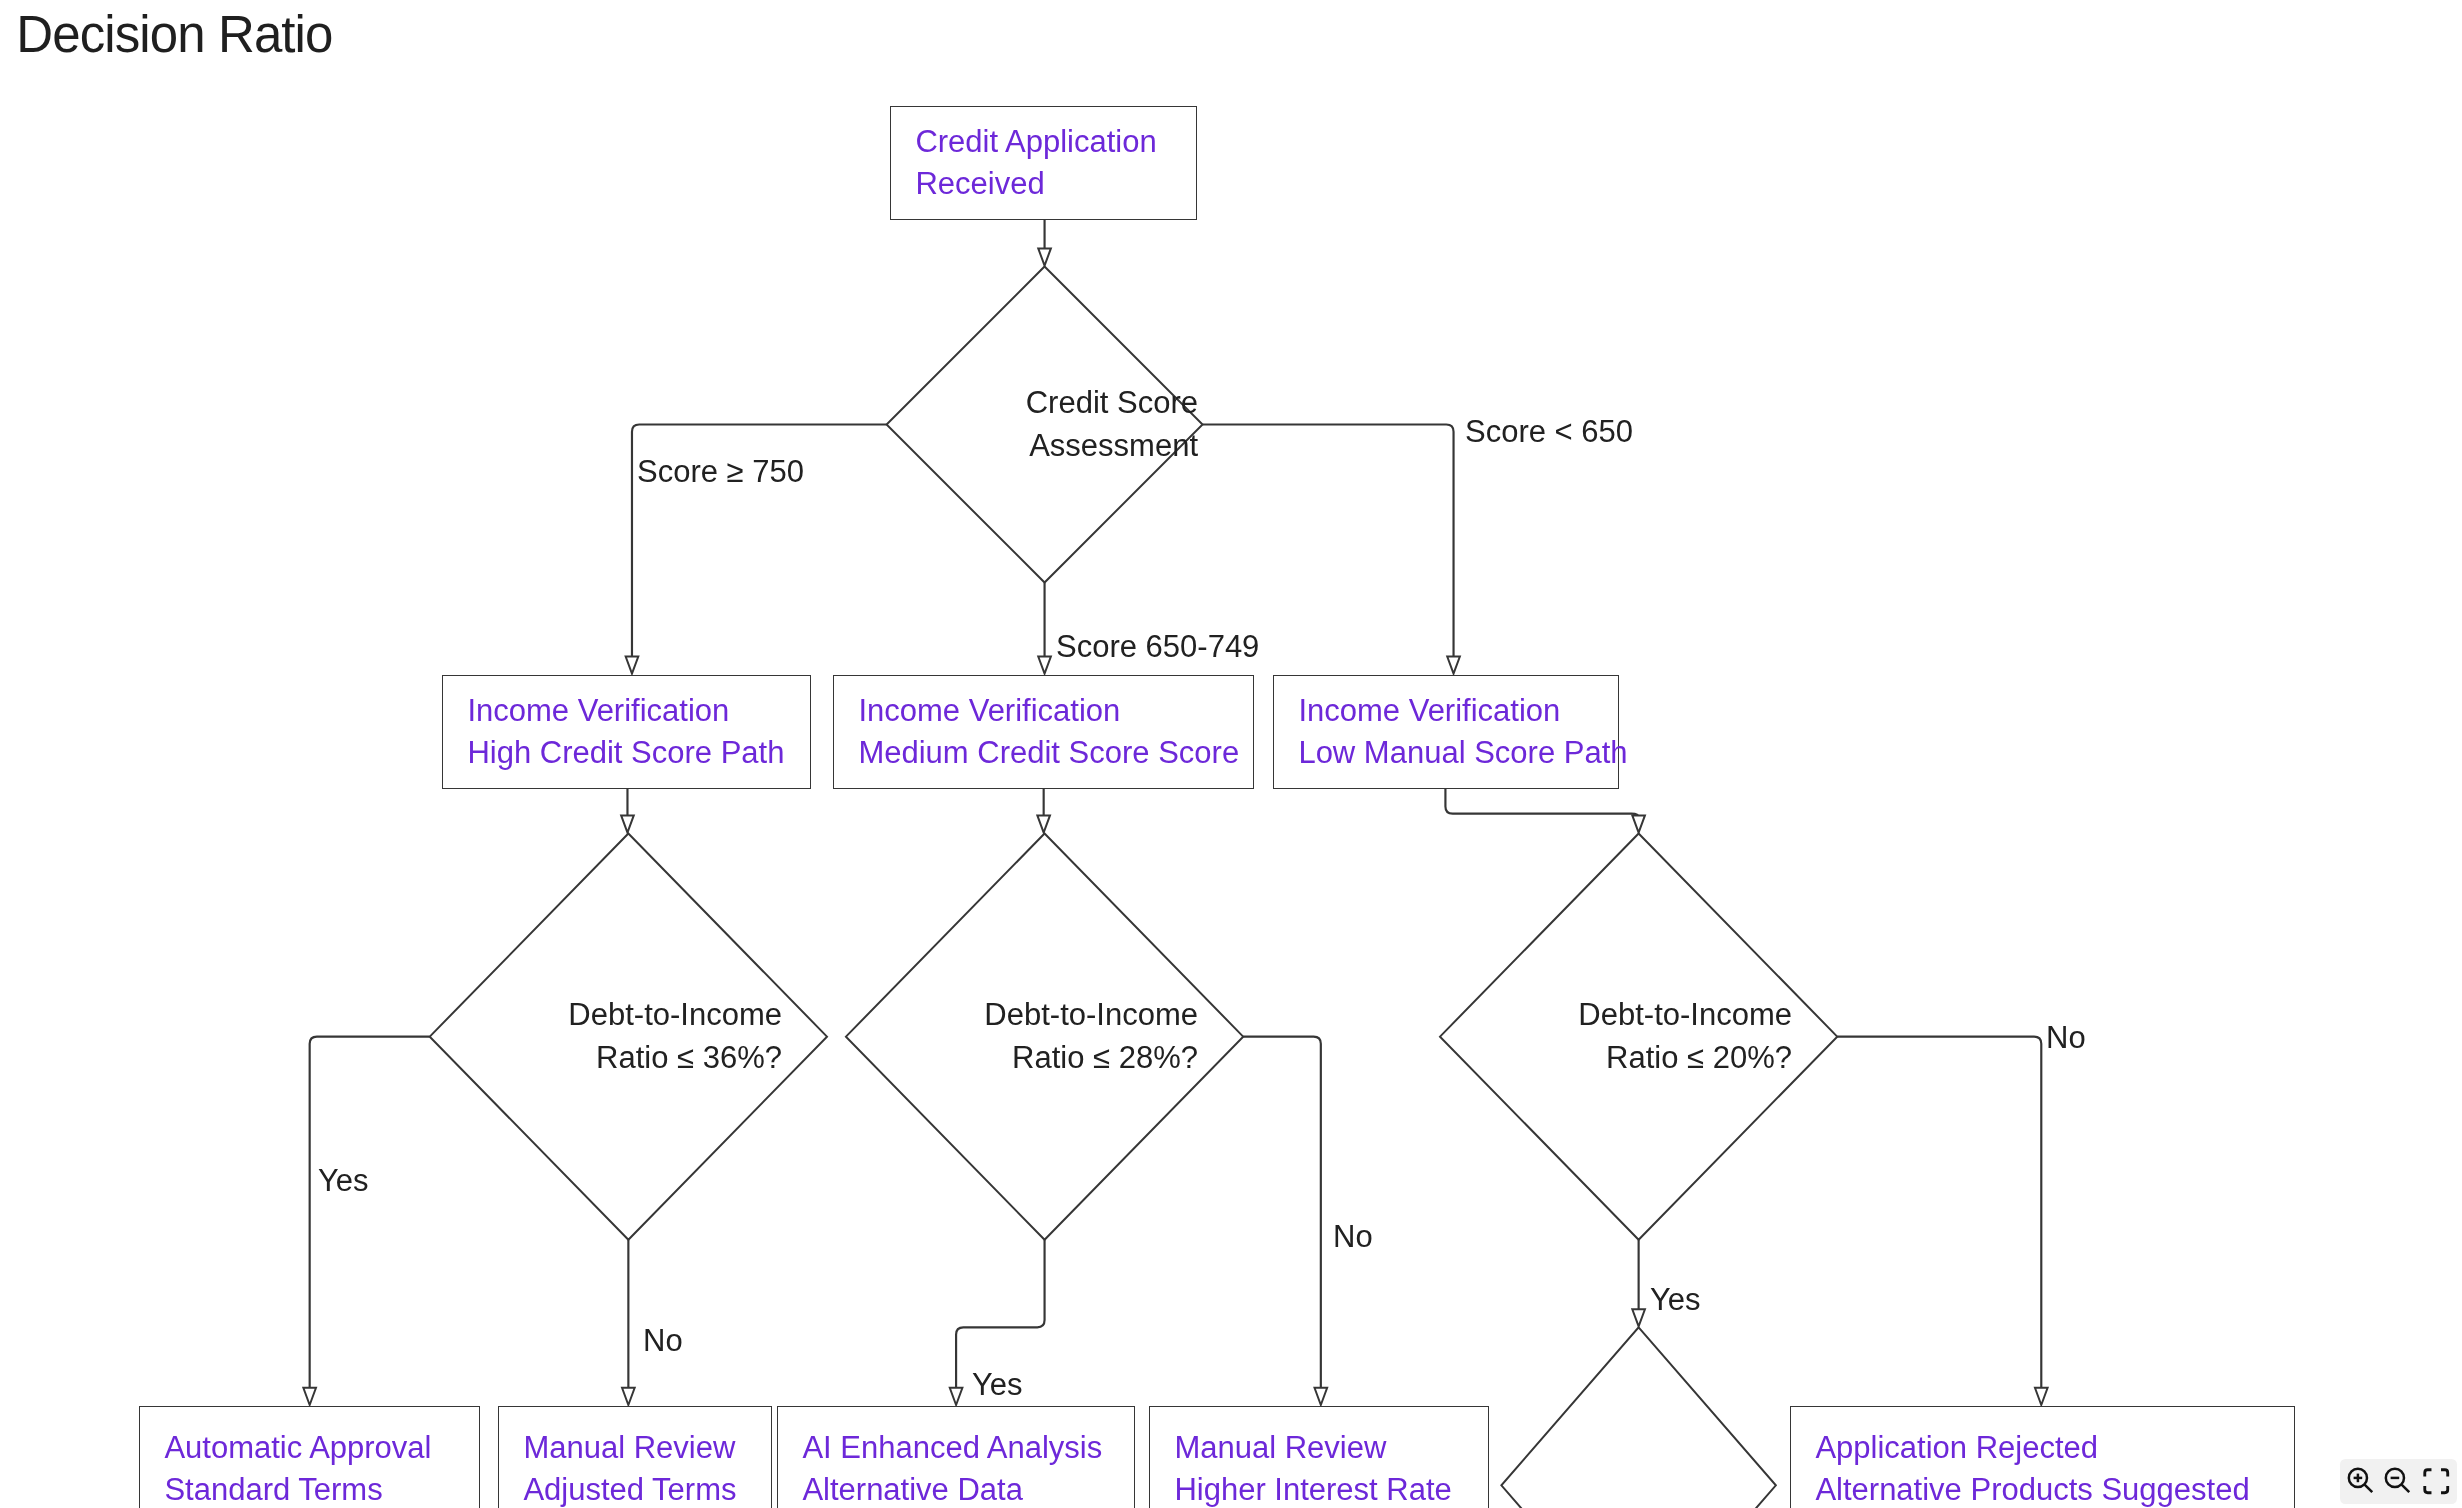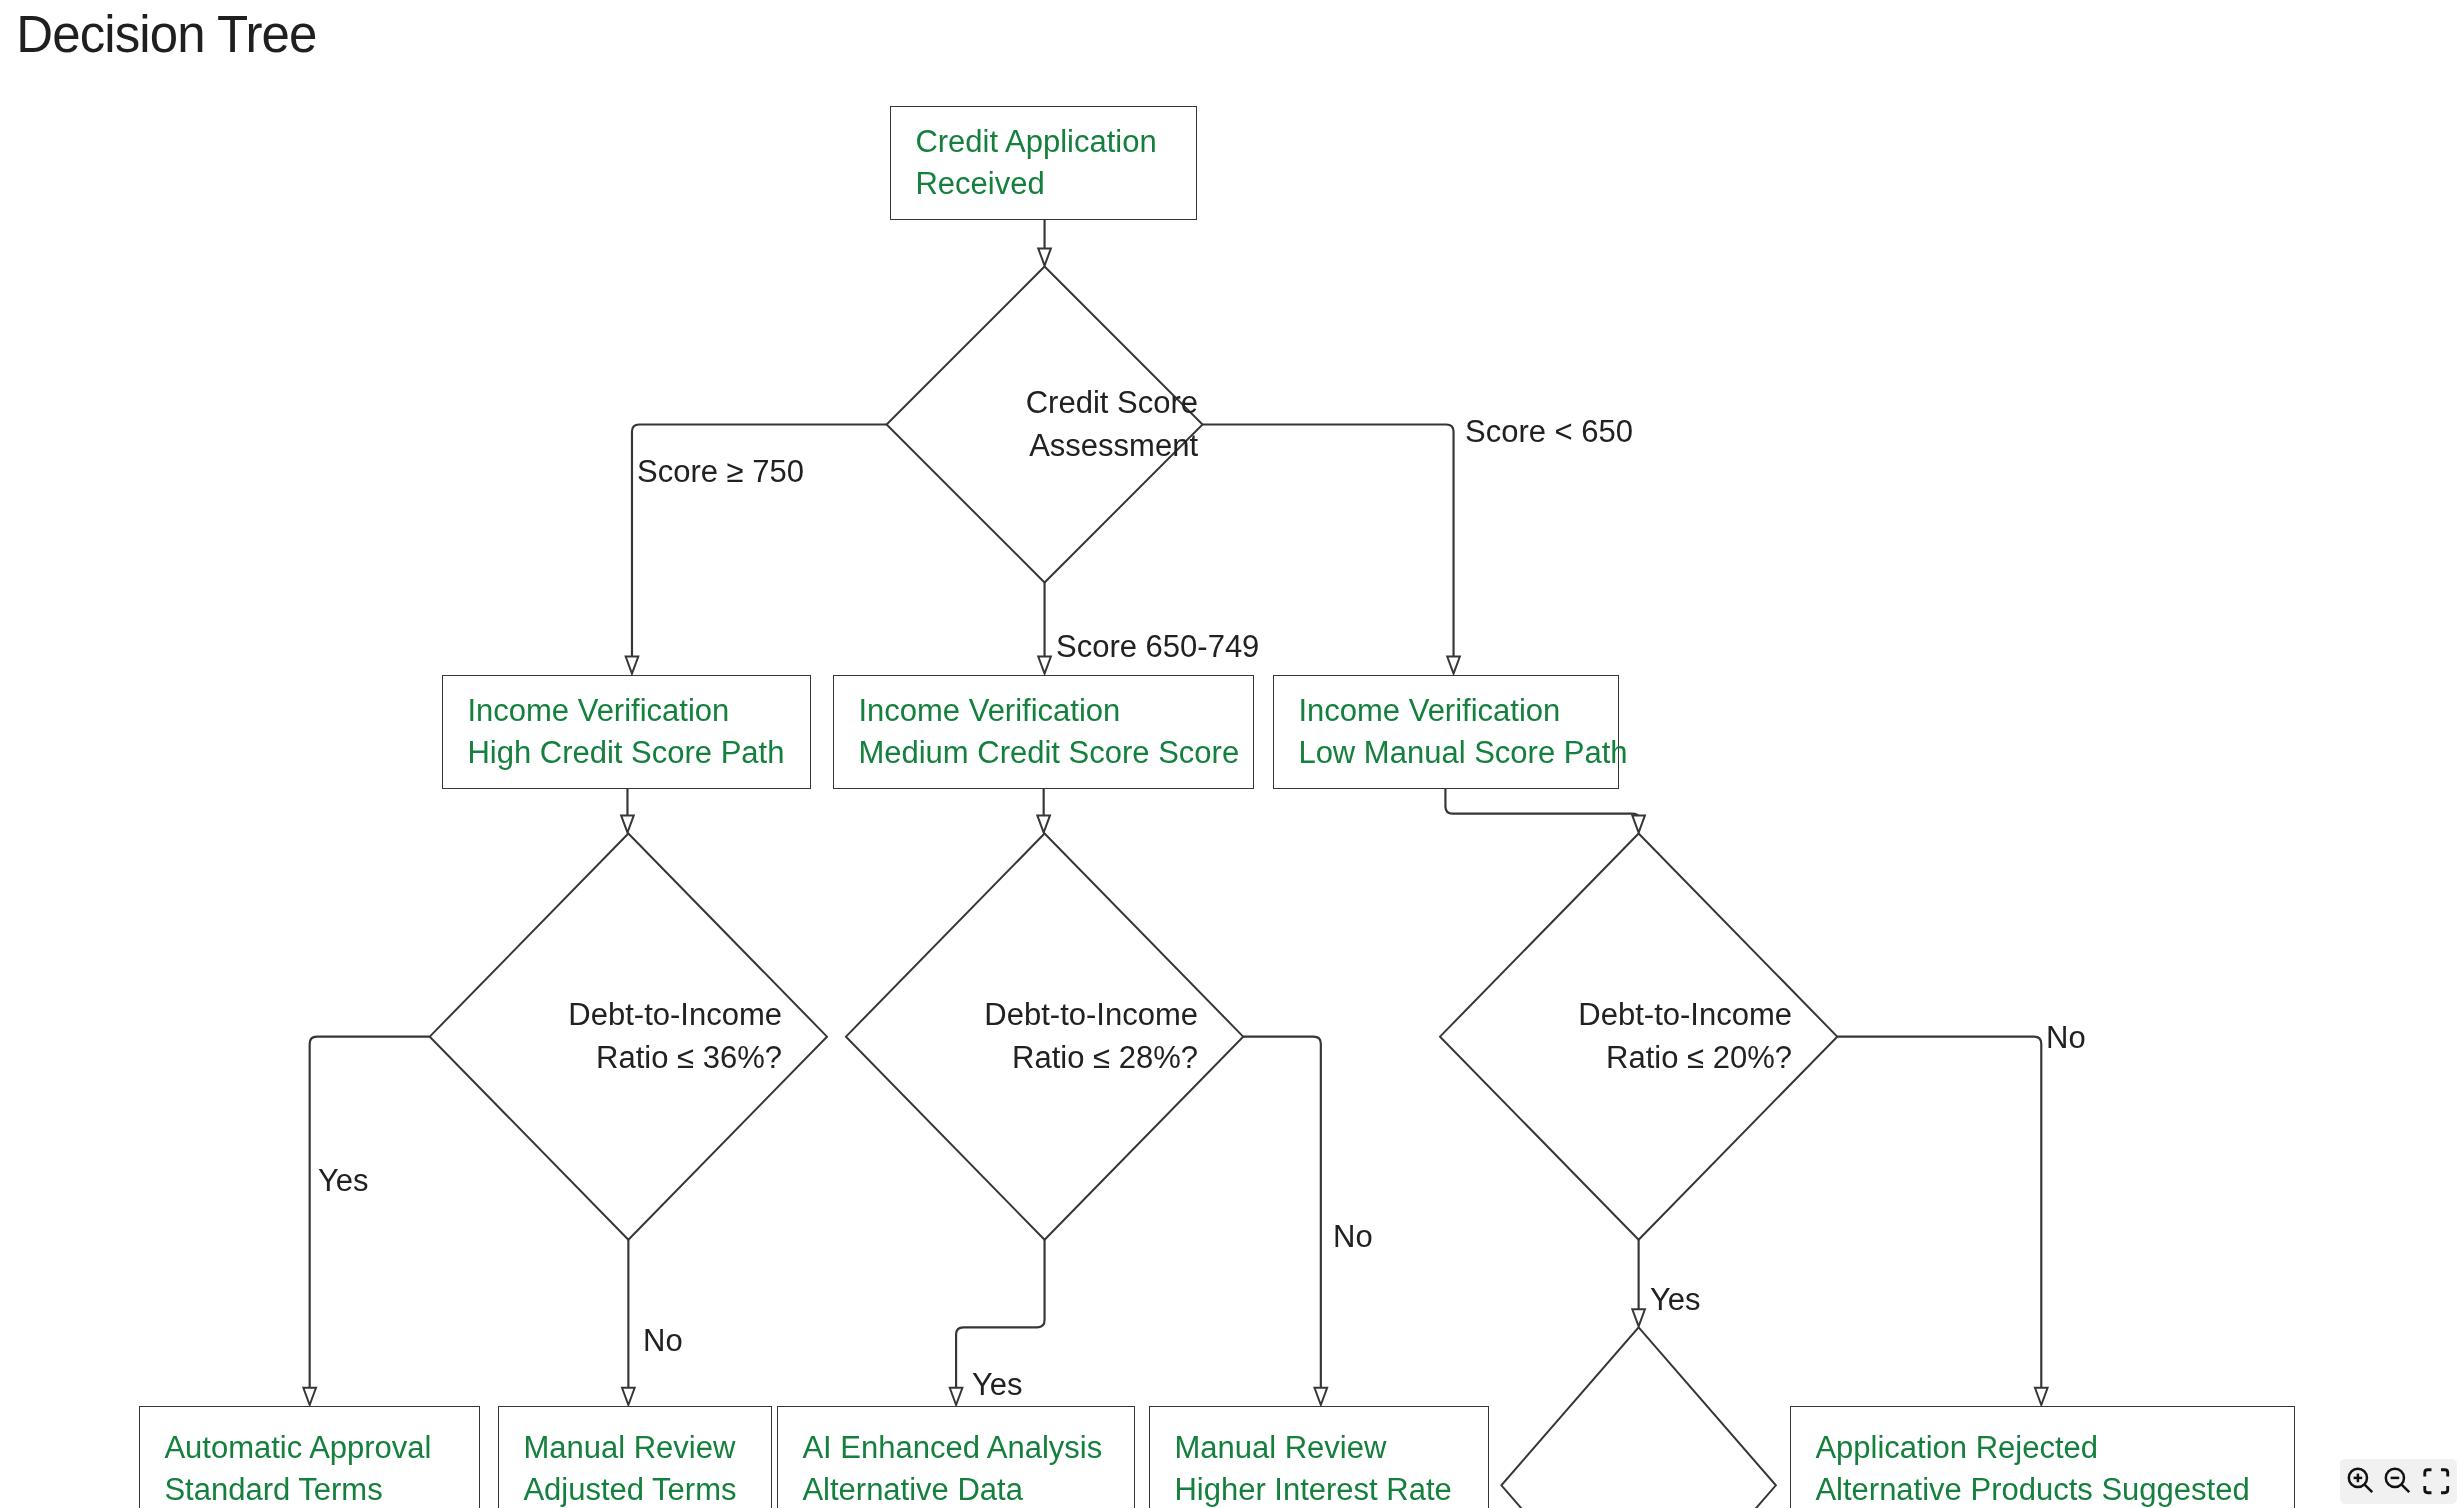--- a/index.html
+++ b/index.html
@@ -11,42 +11,42 @@
   .title{
     position:absolute; left:16.3px; top:5.4px;
     font-size:51px; font-weight:300; color:#1f1f1f; letter-spacing:-0.9px;
   }
   svg.canvas{position:absolute; left:0; top:0;}
   .node{
     position:absolute; box-sizing:border-box;
     background:#ffffff; border:1.8px solid #363636;
     display:flex; flex-direction:column; justify-content:center;
     padding-left:24.4px; padding-right:7.2px;
-    font-size:31px; line-height:42px; color:#15803d; white-space:nowrap;
+    font-size:31px; line-height:42px; color:#6d28d9; white-space:nowrap;
   }
   .dlabel{
     position:absolute; width:307px; text-align:right;
     font-size:31px; line-height:43px; color:#212121; white-space:nowrap;
   }
   .elabel{
     position:absolute; font-size:31px; color:#212121; white-space:nowrap;margin-top:28px;
   }
   .toolbar{
     position:absolute; left:2340px; top:1459px; width:117px; height:45px;
     background:#f1f1f1; border-radius:5.4px;
     display:flex; align-items:center; justify-content:space-evenly;
   }
   .toolbar svg{display:block;}
 </style>
 </head>
 <body>
 
 <div id="stage">
 
-  <div class="title">Decision Tree</div>
+  <div class="title">Decision Ratio</div>
 
   <svg class="canvas" width="2462" height="1509" viewBox="0 0 2727 1671">
     <g fill="none" stroke="#363636" stroke-width="2.4">
 
       <path d="M1157 243 V276"></path>
       <path d="M982 470 H708 Q700 470 700 478 V728"></path>
       <path d="M1157 645 V728"></path>
       <path d="M1332 470 H1602 Q1610 470 1610 478 V728"></path>
       <path d="M695 873 V904"></path>
       <path d="M1156 873 V904"></path>

